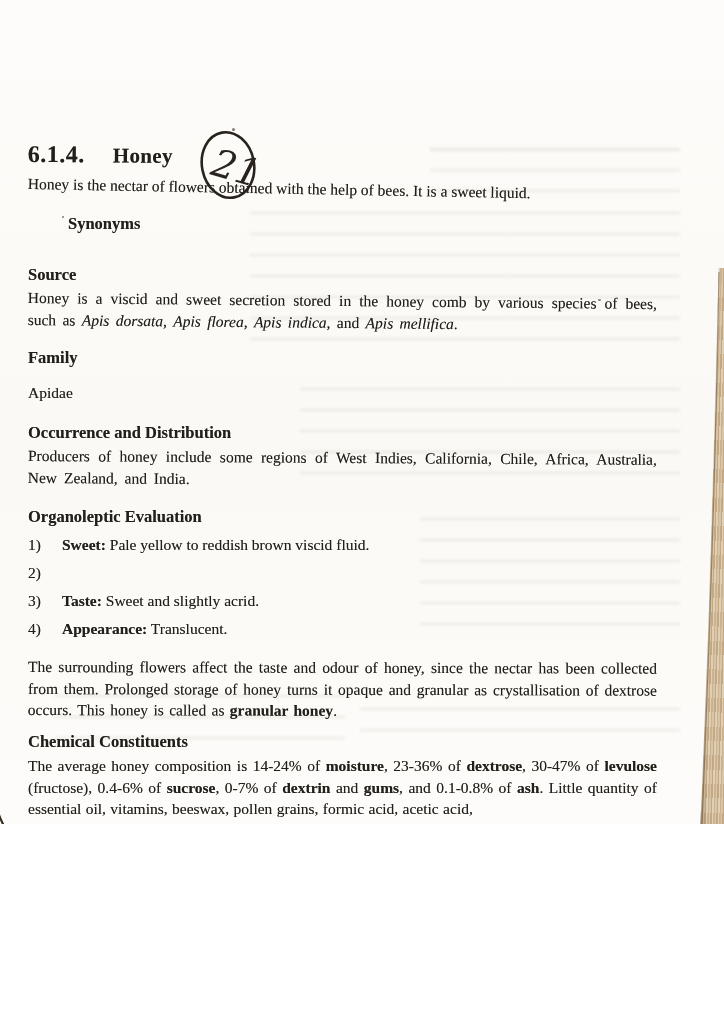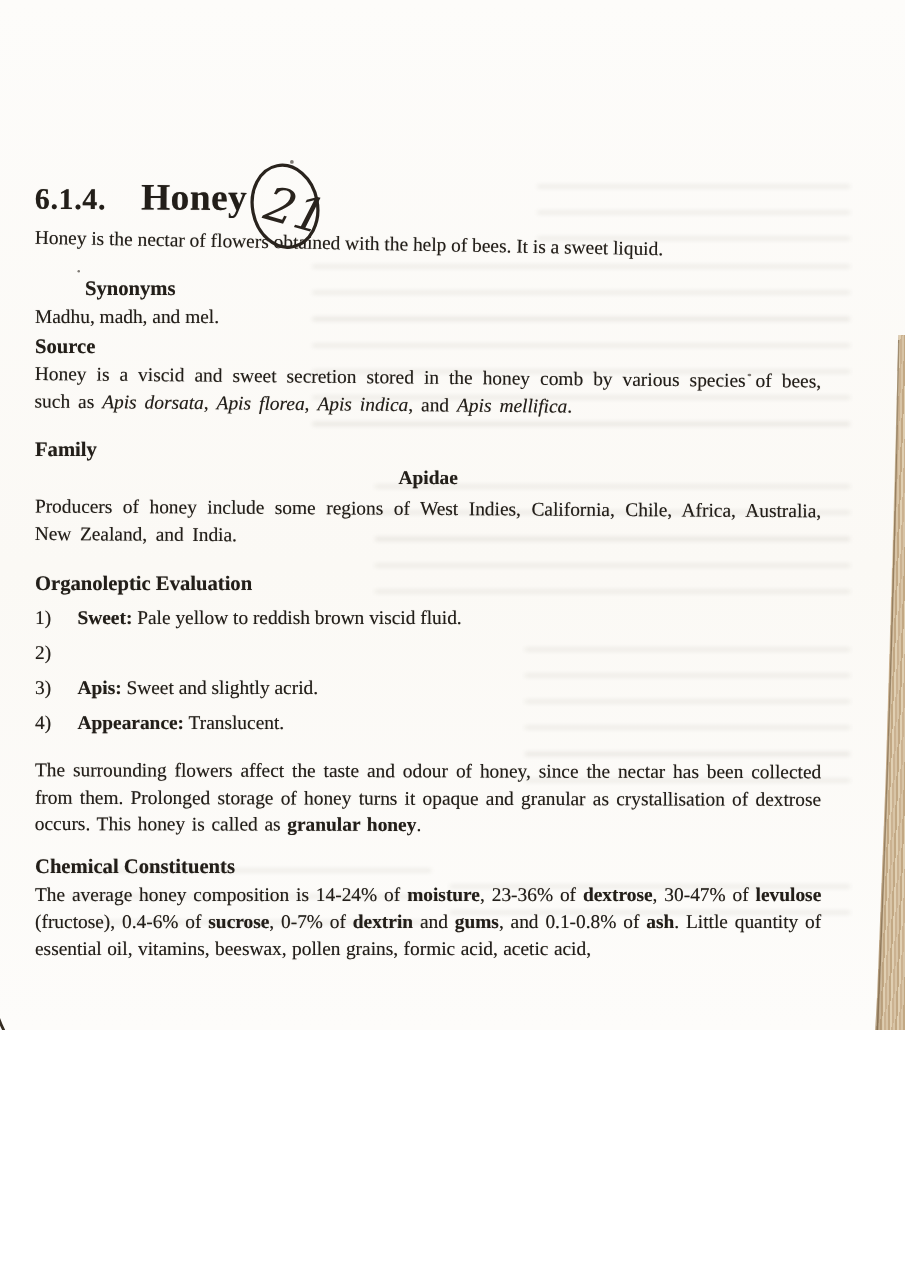--- a/index.html
+++ b/index.html
@@ -12,36 +12,36 @@
     color: var(--ink, #221e19);
   }
 
   .content {
     position:absolute; left:28px; top:141px; width:629px;
     text-shadow: 0 0 .55px rgba(45,38,30,.55);
   }
 
   .title-row { display:flex; align-items:baseline; transform:rotate(.35deg); transform-origin:left top; }
   .sec-num { font-size:24px; font-weight:bold; letter-spacing:.5px; }
-  .doc-title { font-size:30px; font-weight:bold; margin-left:28px; letter-spacing:.3px; }
+  .doc-title { font-size:21px; font-weight:bold; margin-left:28px; letter-spacing:.3px; }
 
   .intro { font-size:15.5px; margin-top:7px; white-space:nowrap;
            transform:rotate(1.05deg); transform-origin:left top; }
 
   .head { font-size:16.5px; font-weight:bold; line-height:20px; }
   .body-p { font-size:15.5px; line-height:21.5px; text-align:justify; }
   .b { font-weight:bold; }
   .i { font-style:italic; }
 
   .h-syn { margin-top:21px;margin-left:40px; }
   .p-syn { margin-top:2px; text-align:left; }
-  .h-src { margin-top:2px; }
+  .h-src { margin-top:31px; }
   .p-src { margin-top:2px; word-spacing:2.5px; transform:rotate(.55deg); transform-origin:left top; }
   .h-fam { margin-top:18px; }
-  .p-fam { margin-top:2px; text-align:center;font-weight:bold; }
+  .p-fam { margin-top:14px; text-align:left; }
   .h-occ { margin-top:19px; }
   .p-occ { margin-top:2px; word-spacing:3px; transform:rotate(.35deg); transform-origin:left top; }
   .h-org { margin-top:19px; }
 
   .olist { margin-top:1px; }
   .oitem { display:flex; font-size:15.5px; line-height:21px; margin-top:7px; }
   .oitem .num { width:34px; flex:none; }
 
   .p-note { margin-top:17px; word-spacing:1.5px; transform:rotate(.15deg); transform-origin:left top; }
   .h-chem { margin-top:12px; }
@@ -92,42 +92,42 @@
   <div class="content">
 
     <div class="title-row">
       <span class="sec-num">6.1.4.</span>
       <span class="doc-title">Honey</span>
     </div>
 
     <p class="intro">Honey is the nectar of flowers obtained with the help of bees. It is a sweet liquid.</p>
 
     <h3 class="head h-syn">Synonyms</h3>
-    <p class="body-p p-syn">Madhu, madh, and mel.</p>
 
     <h3 class="head h-src">Source</h3>
     <p class="body-p p-src"><span>Honey is a viscid and sweet secretion stored in the honey comb by various species of bees, such as </span><span class="i">Apis dorsata</span><span>, </span><span class="i">Apis florea</span><span>, </span><span class="i">Apis indica</span><span>, and </span><span class="i">Apis mellifica</span><span>.</span></p>
 
     <h3 class="head h-fam">Family</h3>
     <p class="body-p p-fam">Apidae</p>
 
+    <h3 class="head h-occ">Occurrence and Distribution</h3>
     <p class="body-p p-occ">Producers of honey include some regions of West Indies, California, Chile, Africa, Australia, New Zealand, and India.</p>
 
     <h3 class="head h-org">Organoleptic Evaluation</h3>
     <div class="olist">
       <div class="oitem">
         <span class="num">1)</span>
         <span class="itext"><span class="b">Sweet:</span><span> Pale yellow to reddish brown viscid fluid.</span></span>
       </div>
       <div class="oitem">
         <span class="num">2)</span>
       </div>
       <div class="oitem">
         <span class="num">3)</span>
-        <span class="itext"><span class="b">Apis:</span><span> Sweet and slightly acrid.</span></span>
+        <span class="itext"><span class="b">Taste:</span><span> Sweet and slightly acrid.</span></span>
       </div>
       <div class="oitem">
         <span class="num">4)</span>
         <span class="itext"><span class="b">Appearance:</span><span> Translucent.</span></span>
       </div>
     </div>
 
     <p class="body-p p-note"><span>The surrounding flowers affect the taste and odour of honey, since the nectar has been collected from them. Prolonged storage of honey turns it opaque and granular as crystallisation of dextrose occurs. This honey is called as </span><span class="b">granular honey</span><span>.</span></p>
 
     <h3 class="head h-chem">Chemical Constituents</h3>

